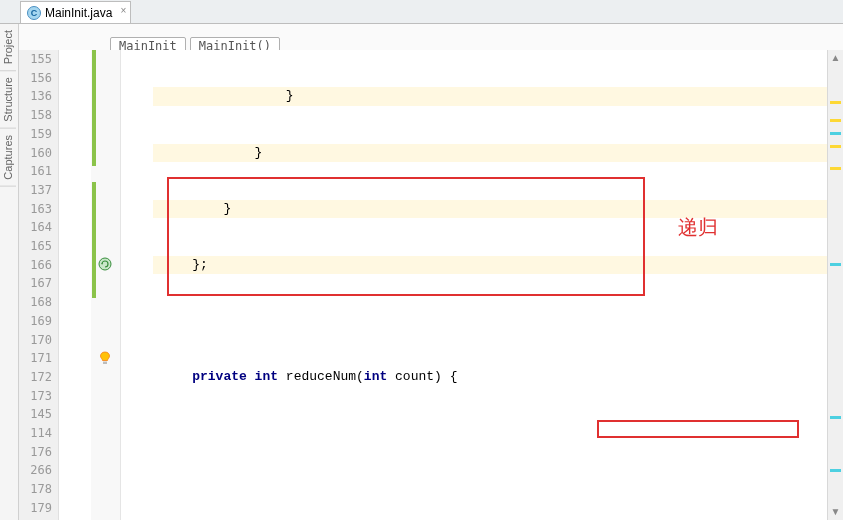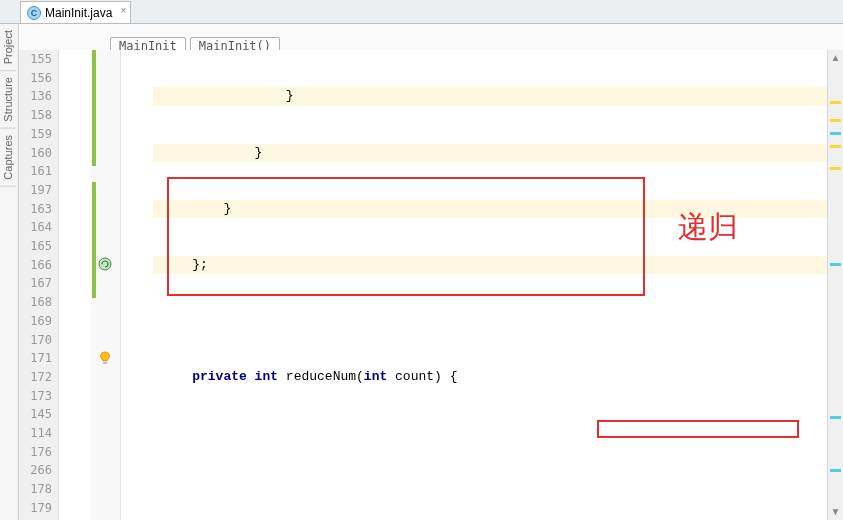--- a/index.html
+++ b/index.html
@@ -135,21 +135,21 @@
   .kw { color: #000080; font-weight: bold; }
   .red-box {
     position: absolute;
     border: 2px solid #e03030;
     pointer-events: none;
   }
   .red-label {
     position: absolute;
     color: #e03030;
     font-family: "SimSun", serif;
-    font-size: 30px;
+    font-size: 20px;
   }
   .scrollbar-v {
     position: absolute;
     right: 0; top: 50px; bottom: 0;
     width: 16px;
     background: #f0f0f0;
     border-left: 1px solid #d8d8d8;
   }
   .sb-arrow { height: 16px; text-align: center; color: #888; font-size: 10px; line-height: 16px; }
   .sb-track { position: absolute; top: 16px; bottom: 16px; left: 0; right: 0; }
@@ -187,21 +187,21 @@
 
 <div class="editor-area">
   <div class="gutter-lines" id="ln-gutter">
       <div>155</div>
       <div>156</div>
       <div>136</div>
       <div>158</div>
       <div>159</div>
       <div>160</div>
       <div>161</div>
-      <div>197</div>
+      <div>137</div>
       <div>163</div>
       <div>164</div>
       <div>165</div>
       <div>166</div>
       <div>167</div>
       <div>168</div>
       <div>169</div>
       <div>170</div>
       <div>171</div>
       <div>172</div>

